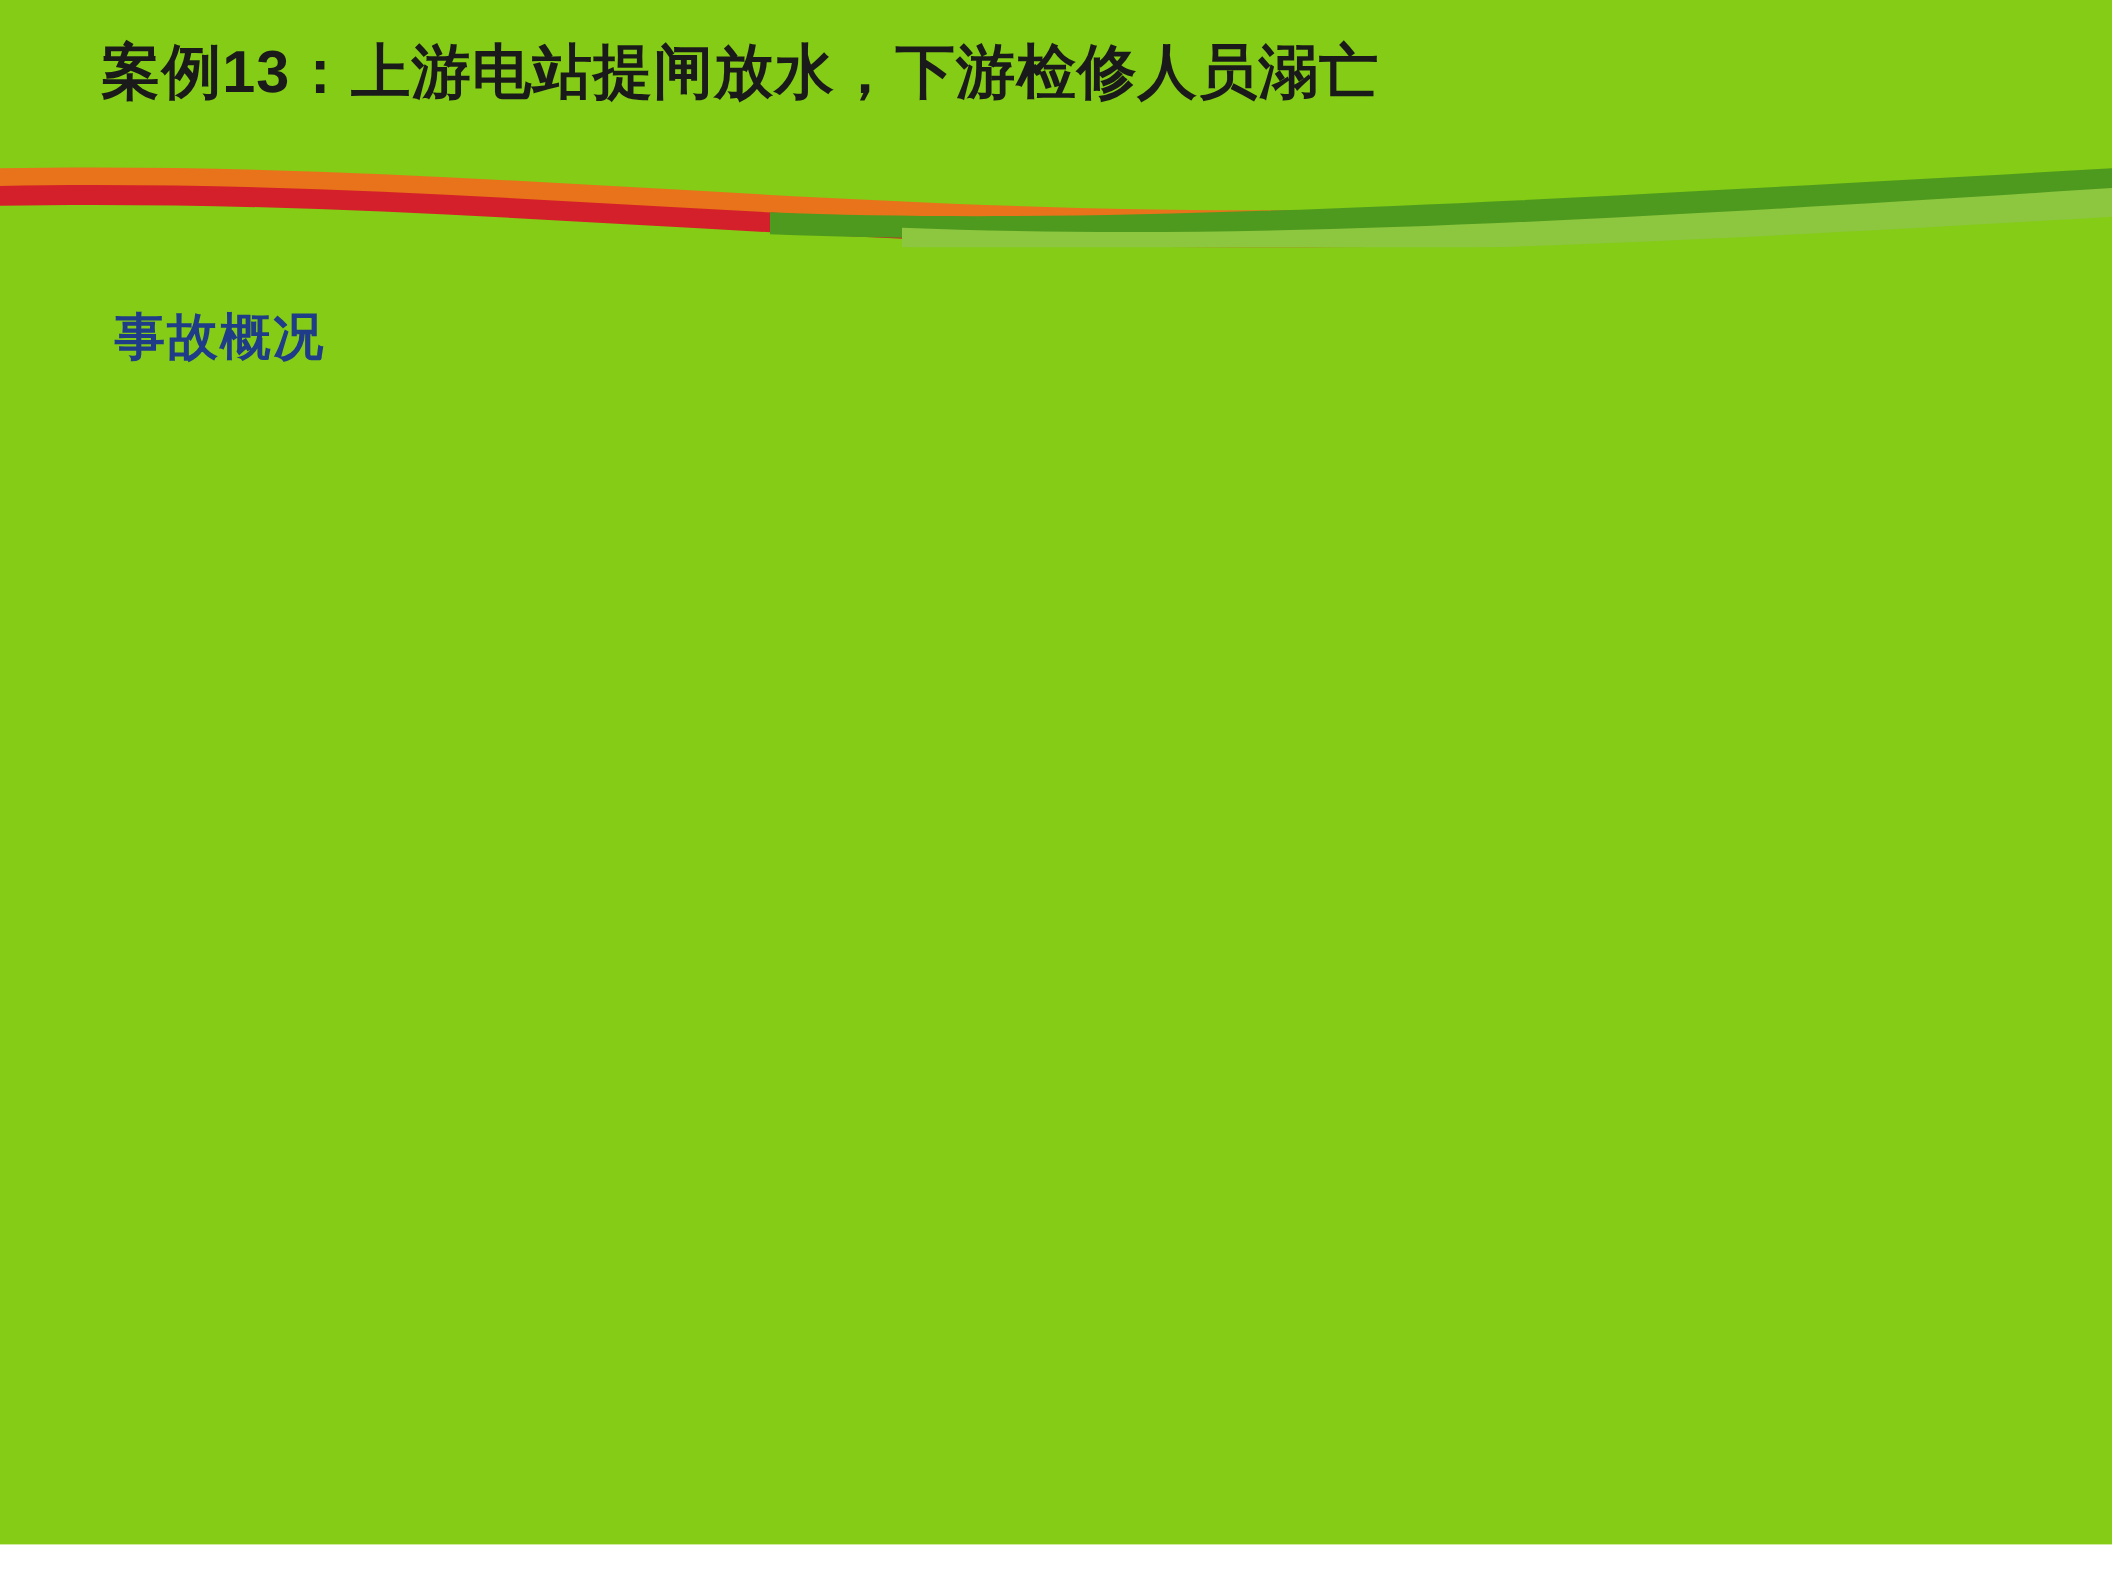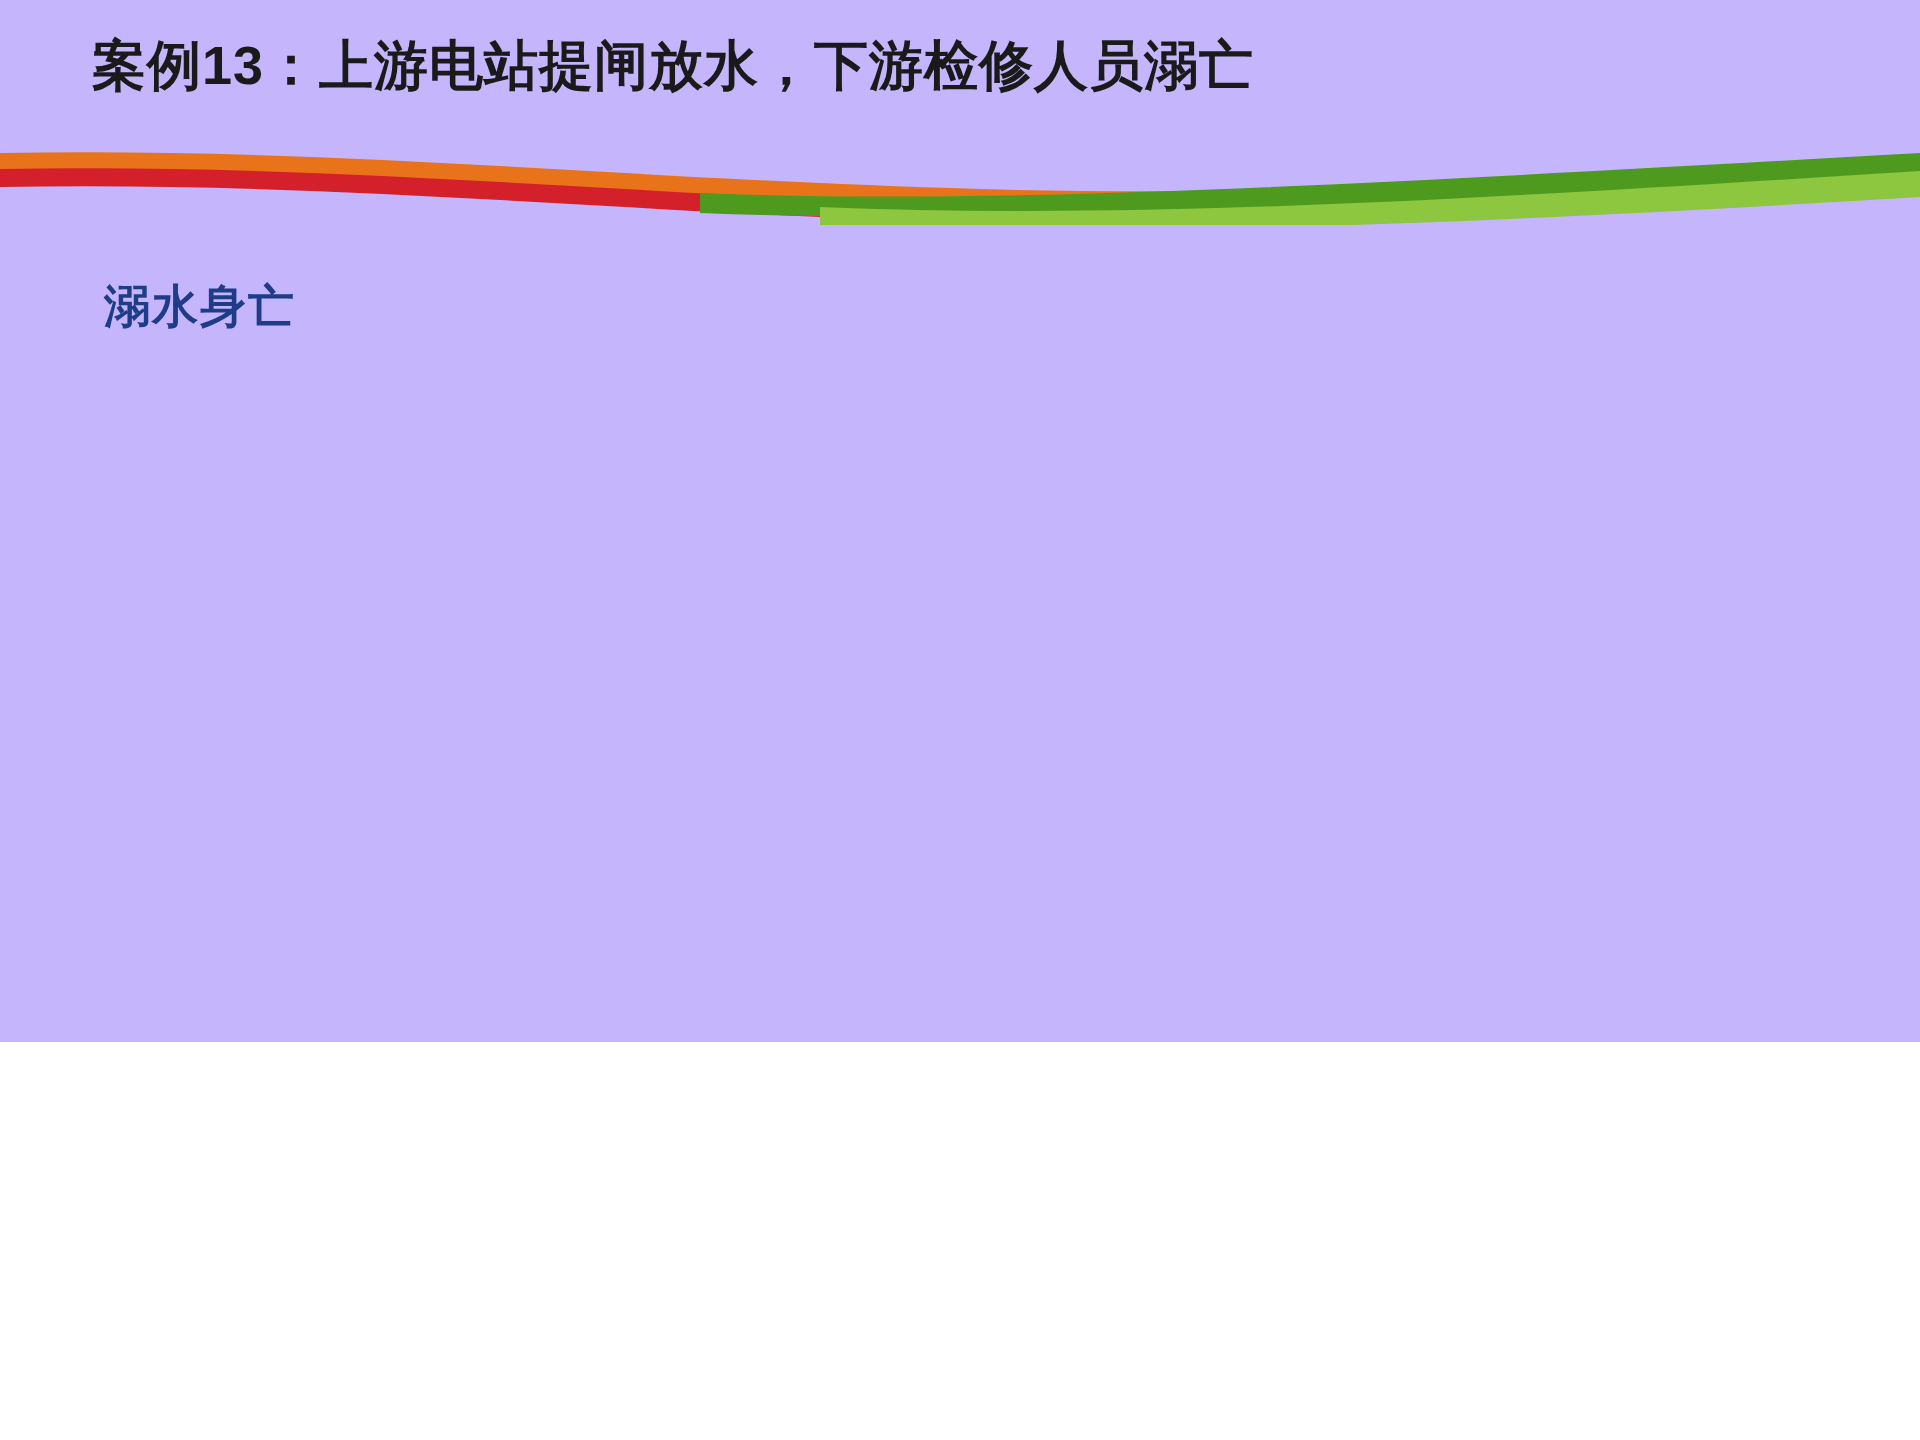--- a/index.html
+++ b/index.html
@@ -10,22 +10,22 @@
     width: 1920px;
     height: 1440px;
     background: #ffffff;
     font-family: "Liberation Serif", "DejaVu Serif", serif;
     overflow: hidden;
   }
 
   .slide {
     position: relative;
     width: 1920px;
-    height: 1042px;
-    background: #c4b5fd;
+    height: 1404px;
+    background: #84cc16;
     box-sizing: border-box;
   }
 
   
   .slide-title {
     position: absolute;
     left: 92px;
     top: 30px;
     width: 1740px;
     font-family: "Liberation Sans", "DejaVu Sans", sans-serif;
@@ -93,18 +93,18 @@
     <svg width="1920" height="80" viewBox="0 0 1920 80" xmlns="http://www.w3.org/2000/svg">
 
       <path d="M0,8 C340,2 620,34 980,44 C1340,54 1640,28 1920,14 L1920,30 C1640,46 1340,72 980,62 C620,52 340,20 0,26 Z" fill="#E8731A"></path>
       <path d="M0,24 C340,18 620,50 980,60 C1340,70 1640,44 1920,30 L1920,46 C1640,62 1340,88 980,78 C620,68 340,36 0,42 Z" fill="#D4202A"></path>
 
       <path d="M700,48 C1000,60 1350,40 1920,8 L1920,30 C1350,62 1000,80 700,68 Z" fill="#4E9A1E"></path>
       <path d="M820,62 C1120,74 1420,58 1920,26 L1920,52 C1420,82 1120,92 820,80 Z" fill="#8DC63F"></path>
     </svg>
   </div>
 
-  <div class="section-heading">溺水身亡</div>
+  <div class="section-heading">事故概况</div>
 
   <div class="body-block">
   </div>
 
 </div>
 
 </body></html>

